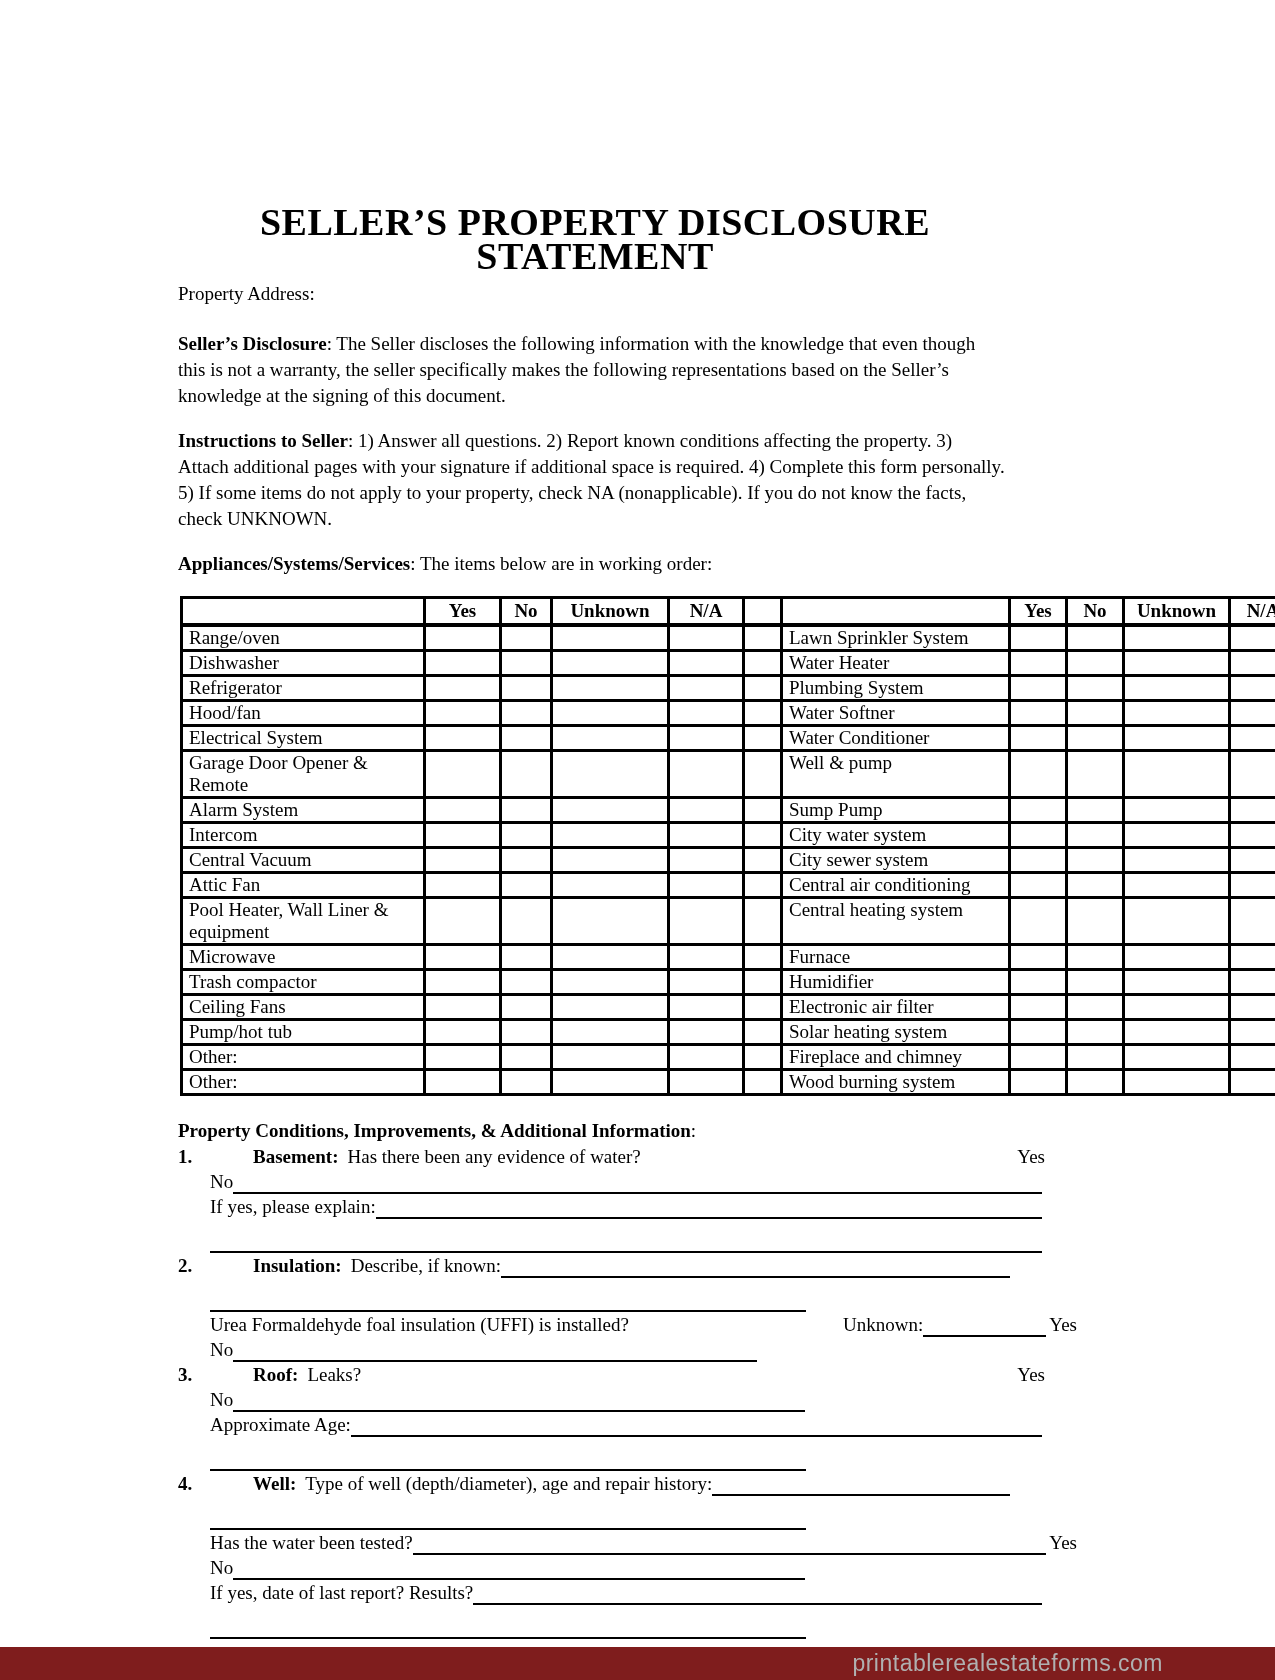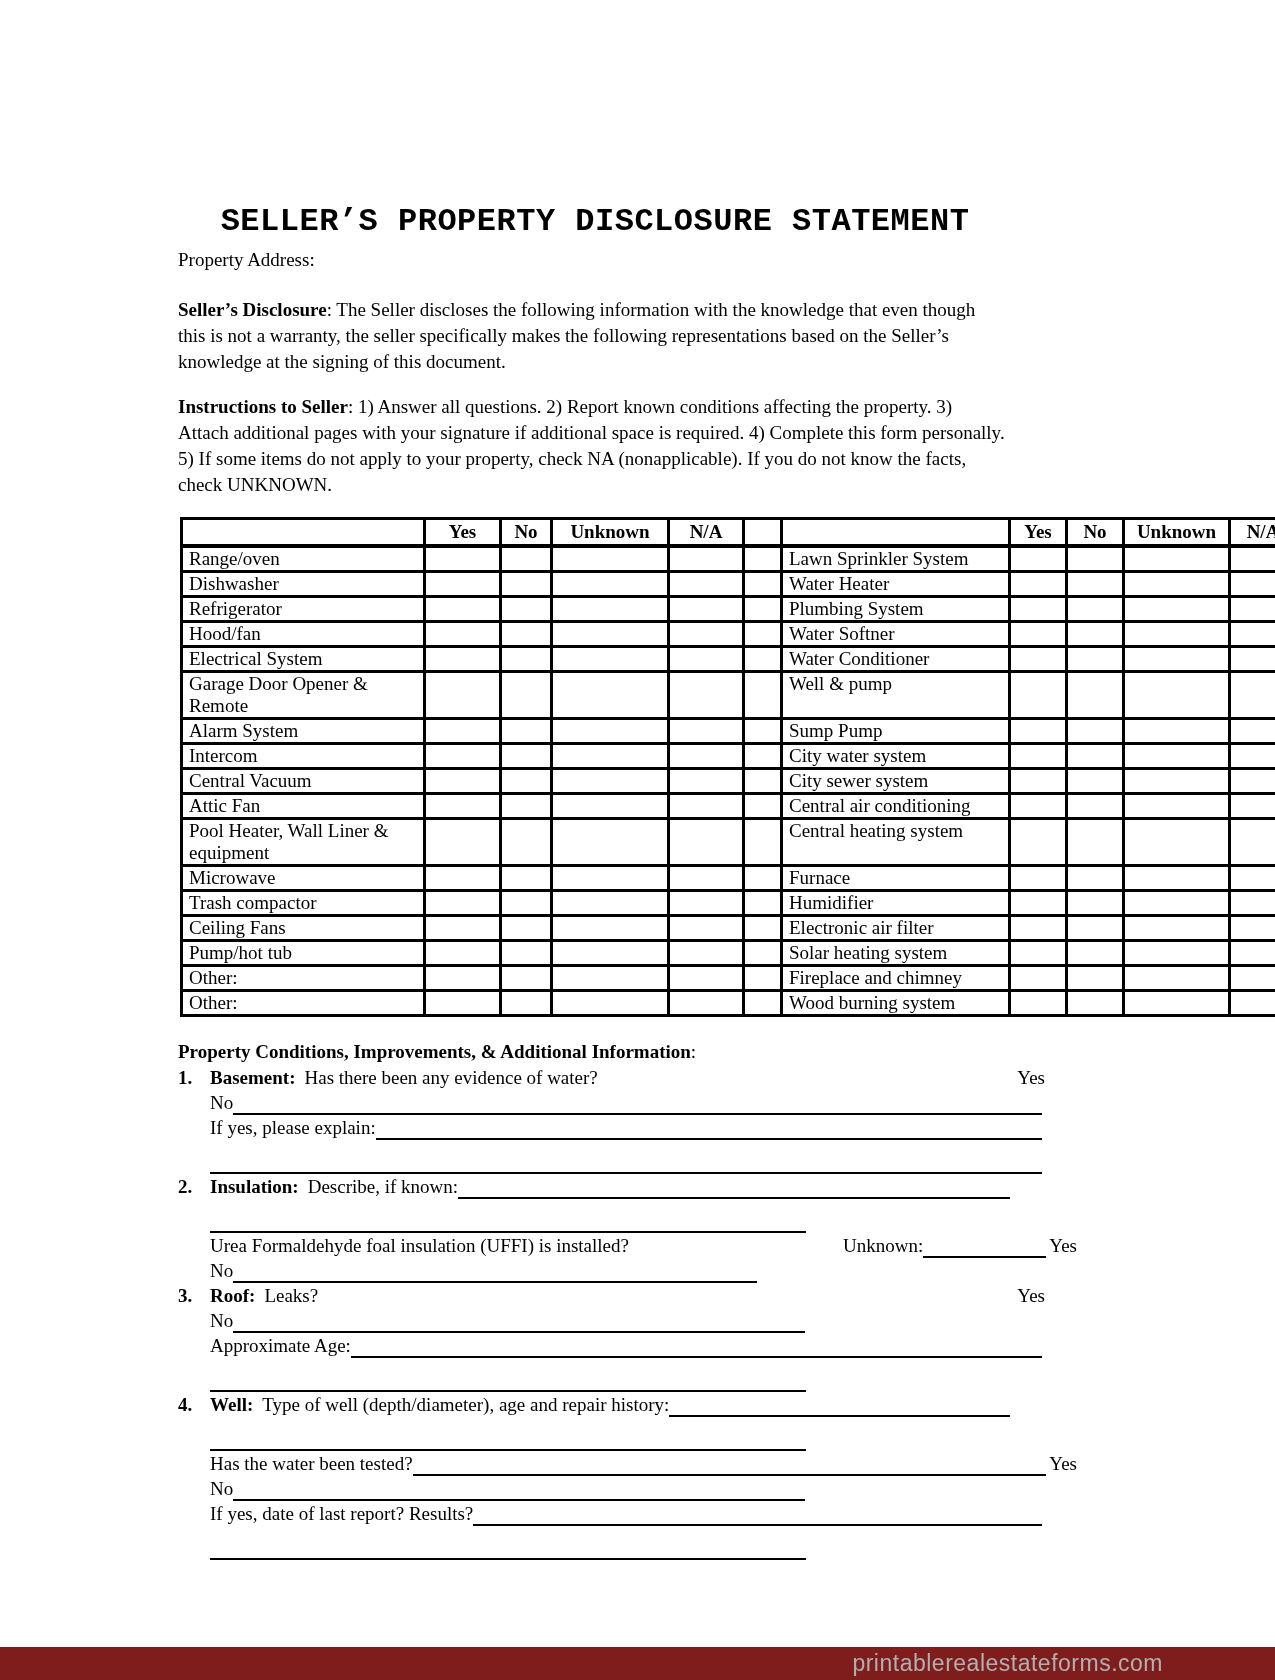--- a/index.html
+++ b/index.html
@@ -4,43 +4,43 @@
 <style>
   html,body { margin:0; padding:0; background:#ffffff; }
   .page {
     position:relative; width:1275px; height:1680px; overflow:hidden;
     background:#ffffff; color:#000;
     font-family:"Liberation Serif", serif; font-size:19px; line-height:26px;
   }
   .content { padding:205px 0 0 178px; }
   .title {
     width:834px; text-align:center;
-    font-family:Liberation Mono, monospace; font-weight:bold;
-    font-size:32px; line-height:34px; letter-spacing:0.5px;
+    font-family:Liberation Serif, serif; font-weight:bold;
+    font-size:38px; line-height:34px; letter-spacing:0.5px;
   }
   .addr { margin-top:8px; }
   .para { margin-top:0; width:834px; white-space:pre-line; }
   .para.first { margin-top:24px; }
   .lead { font-weight:bold; }
   
   table.appl {
     border-collapse:collapse; table-layout:fixed; width:1115px;
     margin:2px 0 0 2px;
     font-size:19px; line-height:22px;
   }
   table.appl td, table.appl th { border:3px solid #000; padding:0 6px; vertical-align:top; overflow:hidden; }
   table.appl thead th { border-bottom:4px solid #000; font-weight:bold; text-align:center; padding:1px 2px; }
   table.appl tbody td { height:20px; }
   td.namecell { padding:1px 6px 1px 8px; }
   
   .sect-head { margin-top:22px; }
   .items { margin-top:0; font-size:19px; }
   .row { display:flex; align-items:flex-end; width:867px; line-height:25px; }
   .row .num { width:32px; font-weight:bold; }
-  .row .lbl { font-weight:bold; }
+  .row .lbl { font-weight:bold;margin-left:43px; }
   .row .q { margin-left:9px; }
   .row .fill { flex:1 1 auto; }
   .row .yes-right { margin-left:3px; }
   .indent { padding-left:32px; }
   .blank { display:inline-block; border-bottom:2px solid #000; height:22px; }
   .blank.grow { flex:1 1 auto; }
   .m-end { margin-right:35px; }   
   .blank.s-no { width:572px; }    
   .blank.s-no2 { width:524px; }   
   .blank.s-alone { width:596px; } 
@@ -67,20 +67,21 @@
 
     <p class="para first"><span class="lead">Seller’s Disclosure</span><span>: The Seller discloses the following information with the knowledge that even though
 this is not a warranty, the seller specifically makes the following representations based on the Seller’s
 knowledge at the signing of this document.</span></p>
 
     <p class="para"><span class="lead">Instructions to Seller</span><span>: 1) Answer all questions. 2) Report known conditions affecting the property. 3)
 Attach additional pages with your signature if additional space is required. 4) Complete this form personally.
 5) If some items do not apply to your property, check NA (nonapplicable). If you do not know the facts,
 check UNKNOWN.</span></p>
 
+    <p class="para"><span class="lead">Appliances/Systems/Services</span><span>: The items below are in working order:</span></p>
 
     <table class="appl">
       <colgroup>
         <col style="width:243px">
           <col style="width:76px">
           <col style="width:51px">
           <col style="width:117px">
           <col style="width:75px">
         <col style="width:38px">
         <col style="width:228px">

